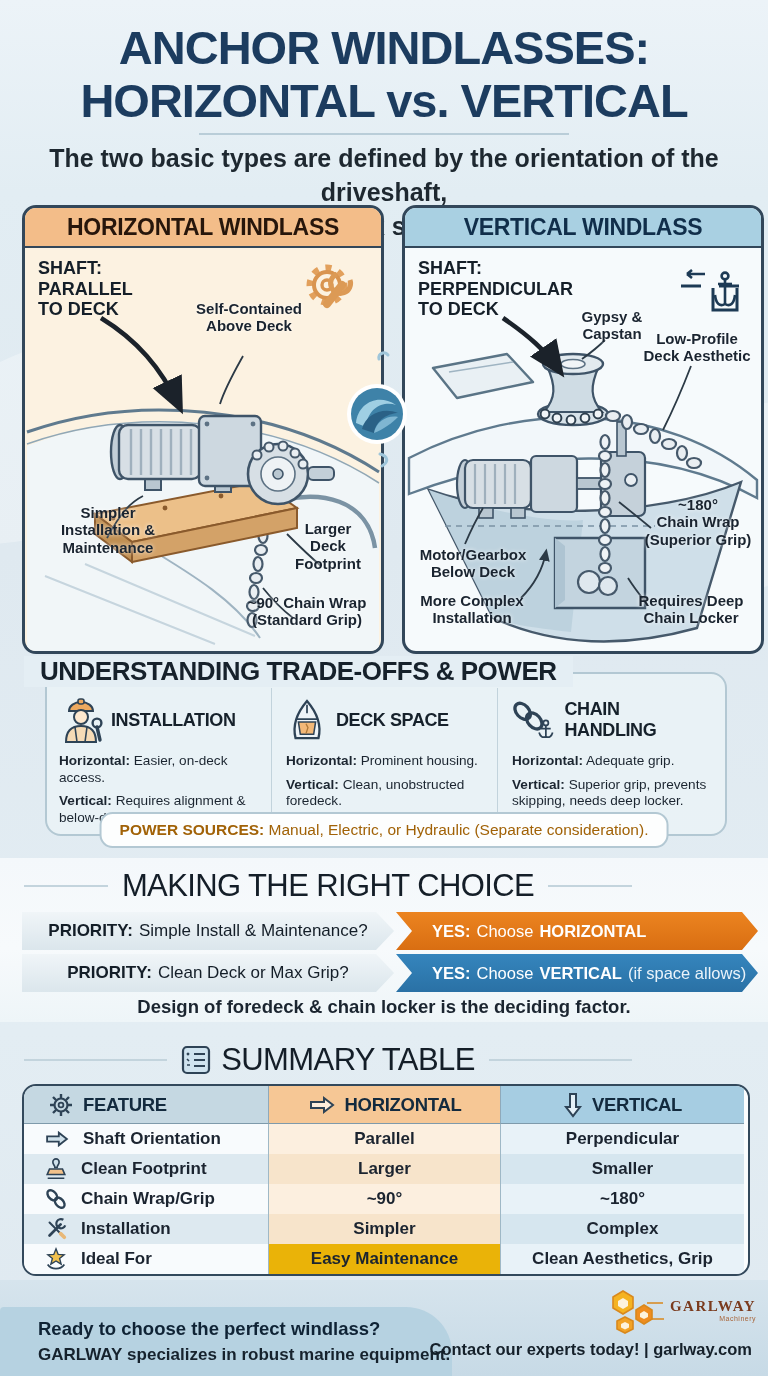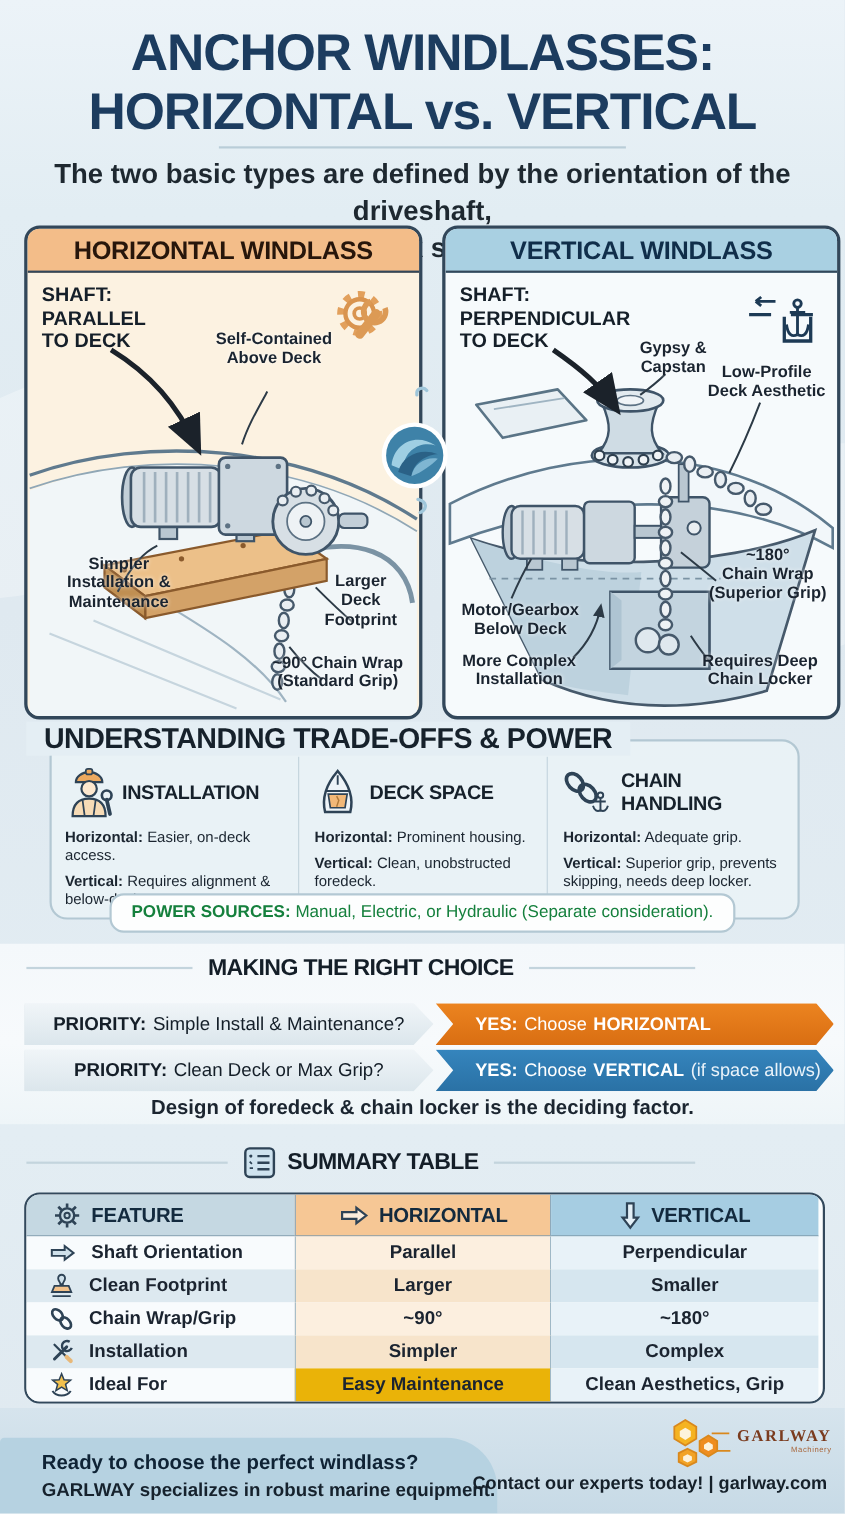--- a/index.html
+++ b/index.html
@@ -44,29 +44,29 @@
                         font-size:26px;font-weight:800;letter-spacing:-.5px;color:#16212b;}
   .tcols{position:absolute;left:45px;top:688px;width:678px;display:flex;}
   .tcol{width:226px;box-sizing:border-box;padding:6px 12px 0 14px;}
   .tcol+.tcol{border-left:1.5px solid #c2d3dc;}
   .tcol-head{display:flex;align-items:center;gap:8px;height:52px;}
   .tcol-head .tlabel{font-size:18px;font-weight:800;letter-spacing:-.4px;color:#16212b;}
   .tpara{font-size:13.6px;line-height:1.22;color:#1b2530;margin-top:7px;}
   .tpara b{font-weight:800;}
   .power-pill{position:absolute;left:50%;top:812px;transform:translateX(-50%);z-index:3;
               background:#fdfefe;border:2px solid #b3c8d3;border-radius:13px;
-              padding:7px 18px;font-size:15.5px;color:#15803d;white-space:nowrap;}
+              padding:7px 18px;font-size:15.5px;color:#a16207;white-space:nowrap;}
   .power-pill b{font-weight:800;}
 
   
   .choice-band{position:absolute;left:0;top:858px;width:768px;height:164px;
                background:linear-gradient(180deg,#f4f8fb 0%,#f7fafc 55%,#eef5f8 100%);}
   .sec-title-row{position:absolute;left:0;width:656px;display:flex;align-items:center;gap:14px;padding:0 24px;box-sizing:border-box;}
   .sec-line{flex:1;height:2px;background:#c3d4dd;}
-  .sec-title{font-size:21px;font-weight:700;letter-spacing:-.6px;color:#141e28;display:flex;align-items:center;gap:10px;}
+  .sec-title{font-size:31px;font-weight:400;letter-spacing:-.6px;color:#141e28;display:flex;align-items:center;gap:10px;}
   .choice-title-row{top:868px;}
   .choice-q{position:absolute;left:22px;width:372px;height:38px;
             background:linear-gradient(#f0f5f8,#dbe6ec);
             clip-path:polygon(0 0,354px 0,100% 50%,354px 100%,0 100%);
             display:flex;align-items:center;justify-content:center;gap:6px;
             font-size:17px;color:#141e28;filter:drop-shadow(0 1px 1px rgba(116,142,158,.55));}
   .choice-q b{font-weight:800;}
   .choice-a{position:absolute;left:396px;width:362px;height:38px;color:#ffffff;
             clip-path:polygon(0 0,346px 0,100% 50%,346px 100%,0 100%,16px 50%);
             display:flex;align-items:center;gap:6px;padding-left:36px;box-sizing:border-box;font-size:16.5px;}

